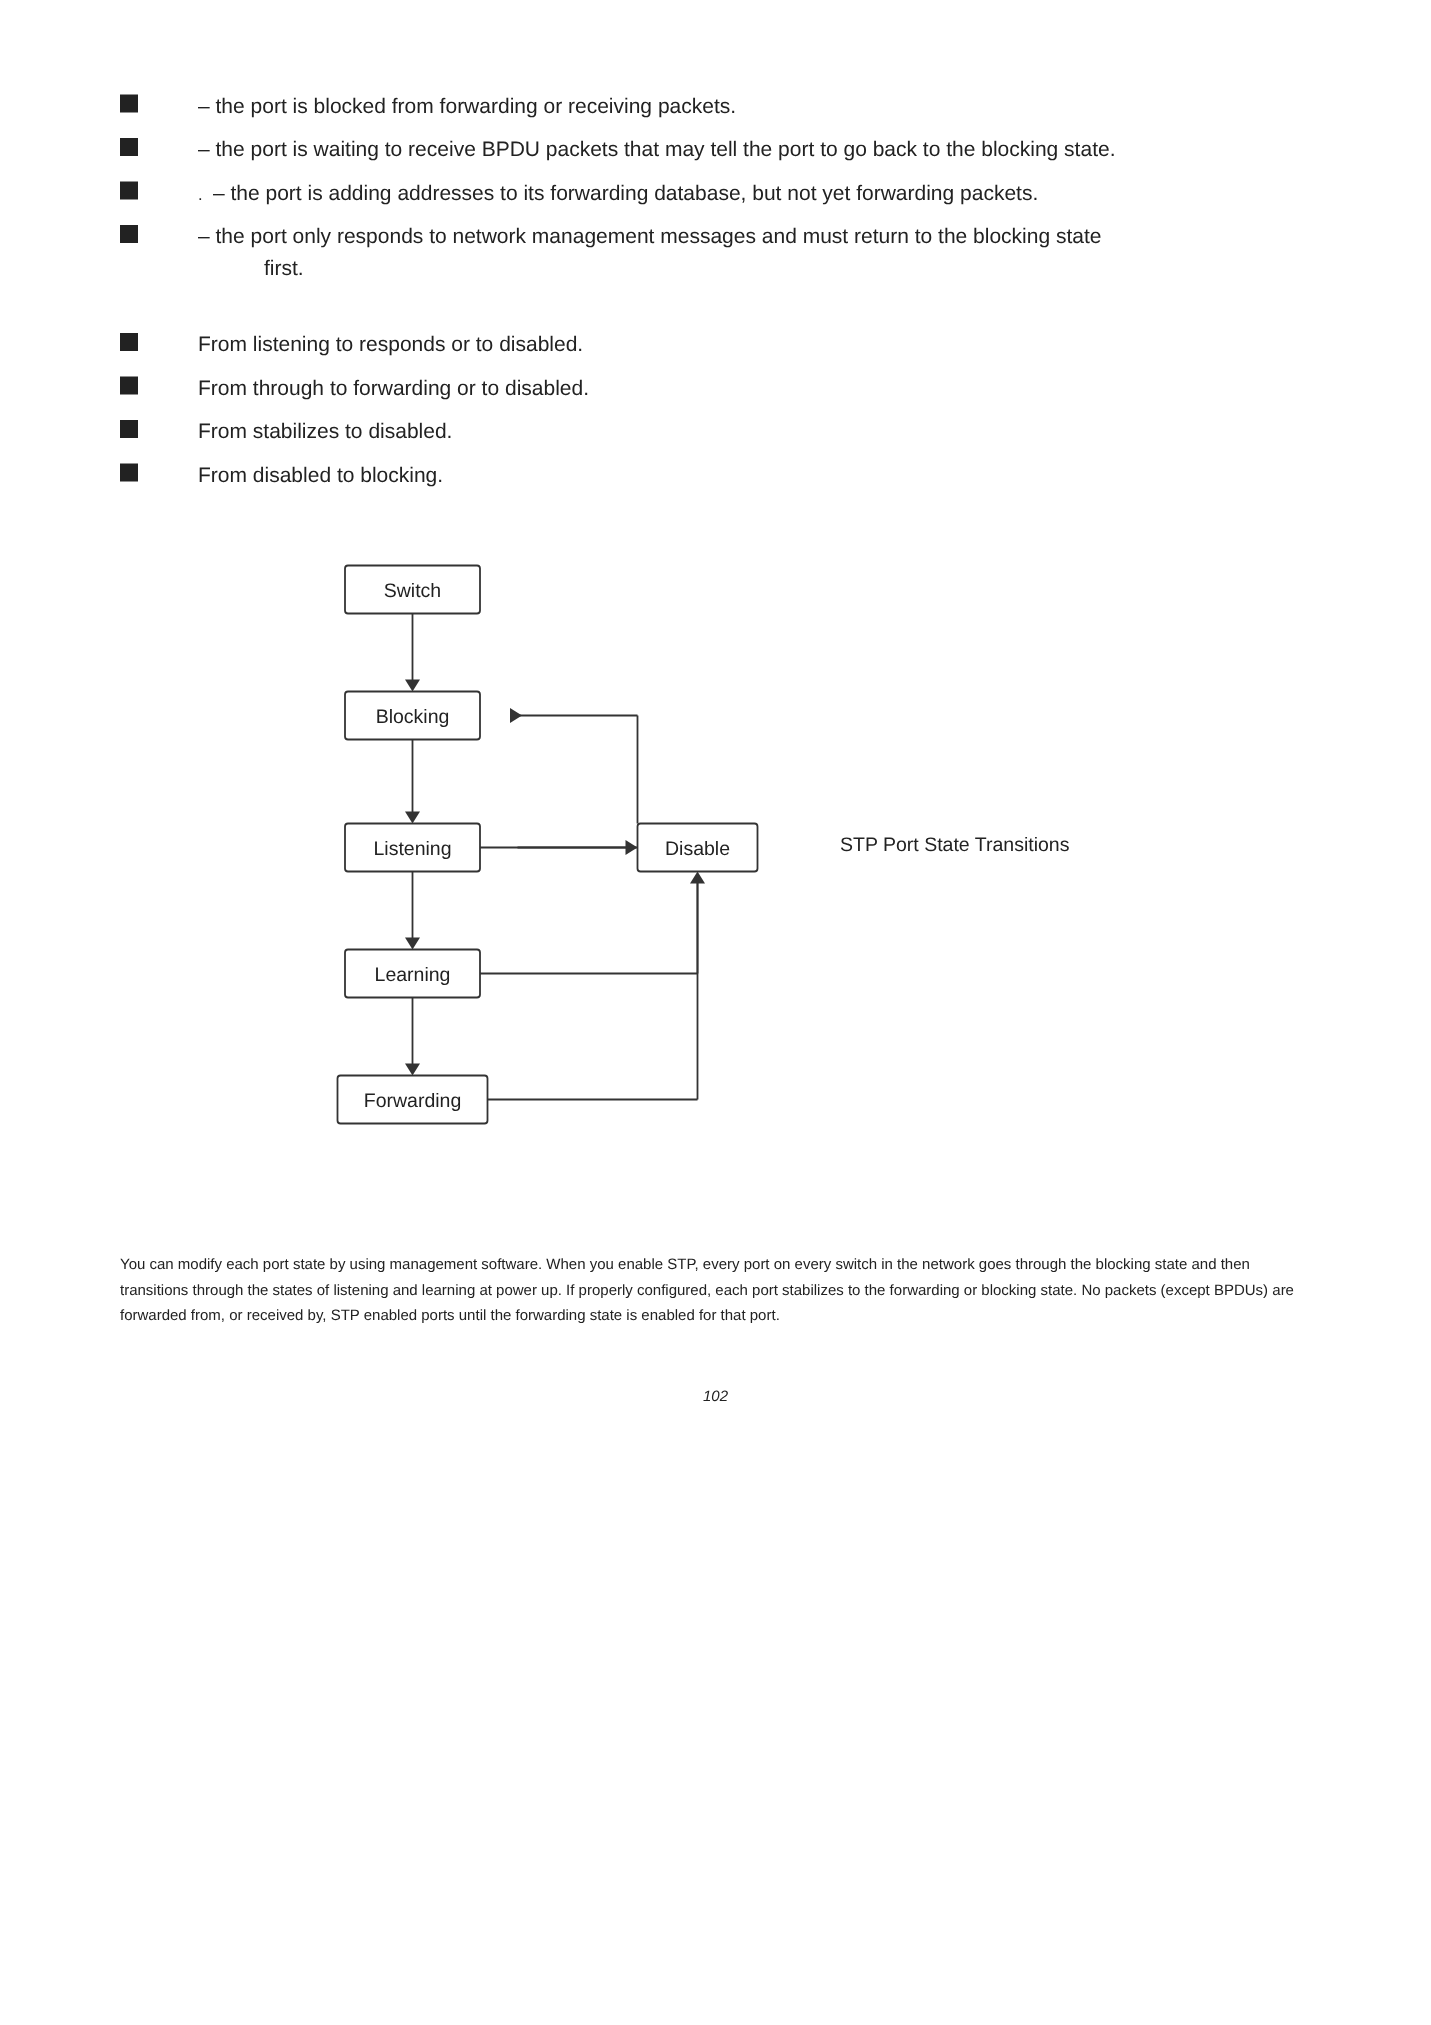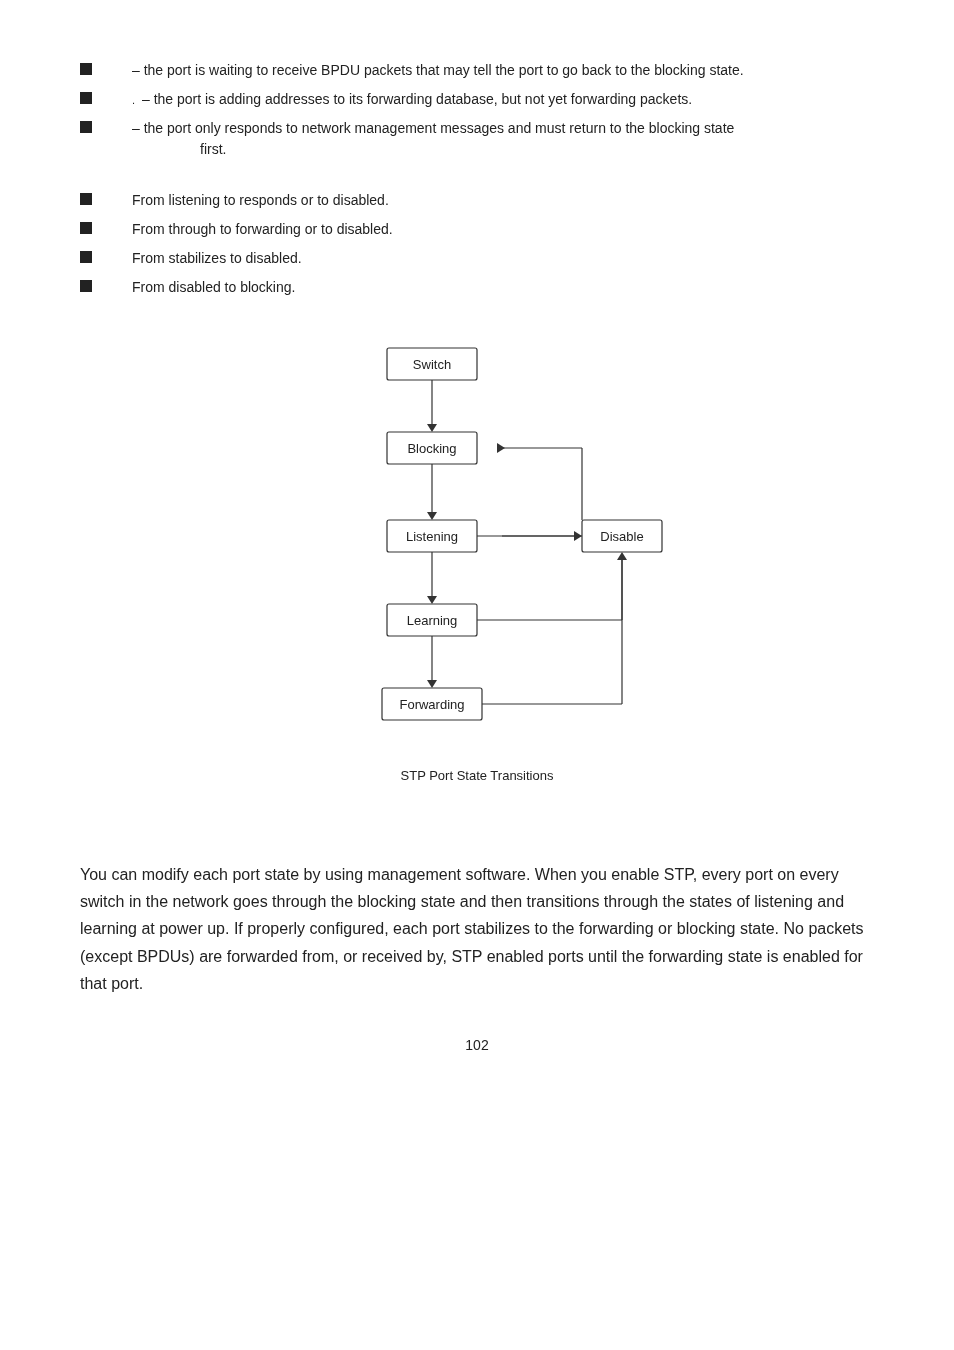--- a/index.html
+++ b/index.html
@@ -28,59 +28,64 @@
       height: 12px;
       background: #222;
       margin-right: 40px;
       margin-top: 3px;
       flex-shrink: 0;
     }
     .bullet-list li .text-content {
       flex: 1;
     }
     .indent-text {
-      margin-left: 68px;
+      margin-left: 44px;
       margin-top: 2px;
       line-height: 1.5;
     }
     .section-gap {
       margin-bottom: 30px;
     }
     
     .diagram-container {
       display: flex;
-      flex-direction: column;
+      flex-direction: row;
       align-items: center;
       margin: 20px 0 10px 0;
     }
     .diagram-caption {
       text-align: right;
       font-size: 13px;
       margin-top: 10px;
       margin-bottom: 30px;
     }
     svg.stp-diagram {
       display: block;
     }
     .body-paragraph {
       line-height: 1.7;
       margin-bottom: 20px;
-      font-size: 16px;
+      font-size: 10px;
       margin-top: 48px;
     }
     .page-number {
       text-align: center;
       margin-top: 40px;
-      font-size: 14px;
+      font-size: 10px;
+      font-style: italic;
     }
   </style>
 </head>
 <body>
 
 <ul class="bullet-list">
+  <li>
+    <span class="bullet-square"></span>
+    <span class="text-content">– the port is blocked from forwarding or receiving packets.</span>
+  </li>
   <li>
     <span class="bullet-square"></span>
     <span class="text-content">– the port is waiting to receive BPDU packets that may tell the port to go back to the blocking state.</span>
   </li>
   <li>
     <span class="bullet-square"></span>
     <span class="text-content">
       <span style="font-size:11px; margin-right:3px;">.</span>
       <span>– the port is adding addresses to its forwarding database, but not yet forwarding packets.</span>
     </span>

